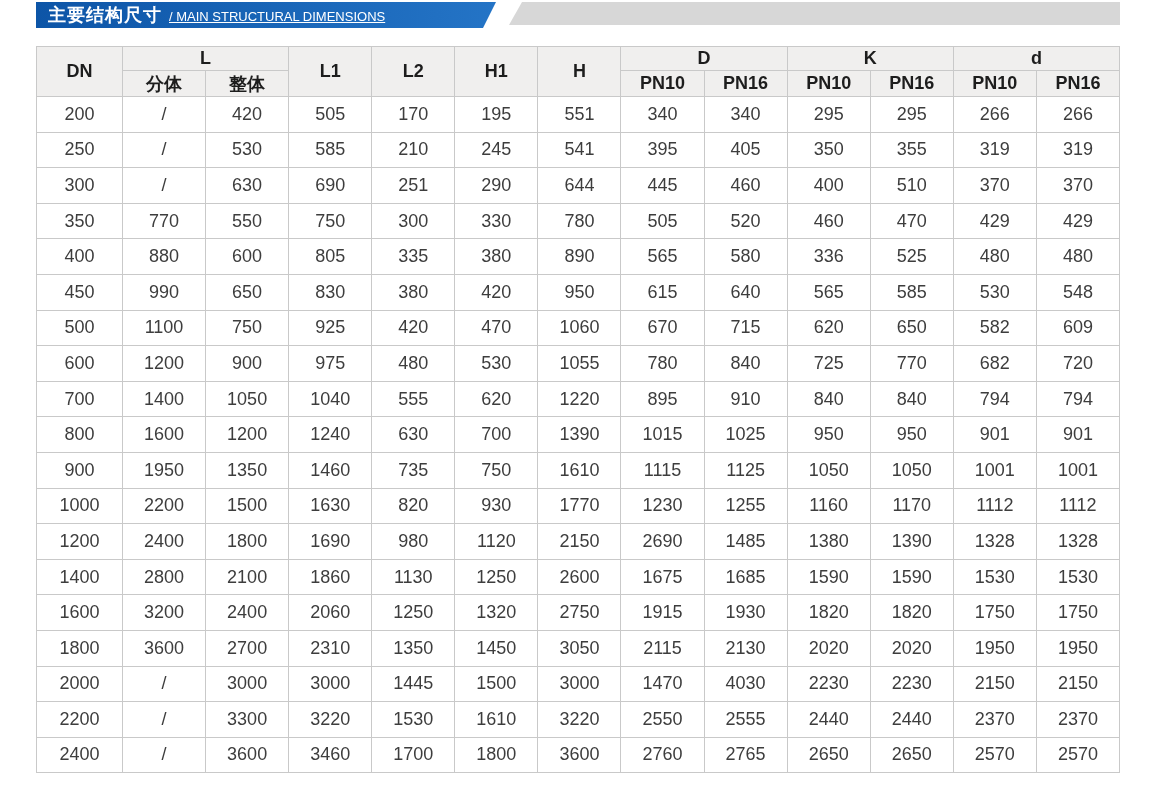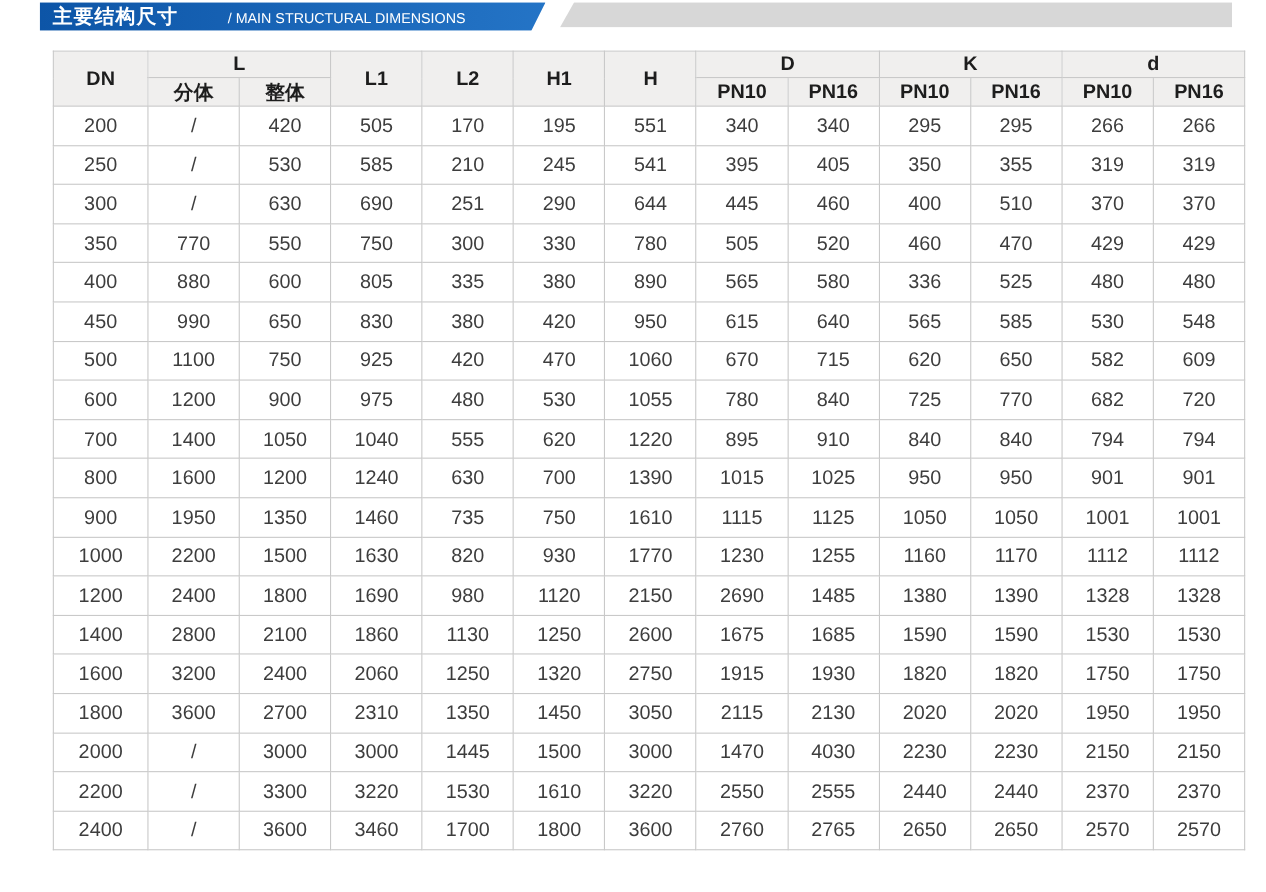--- a/index.html
+++ b/index.html
@@ -7,50 +7,50 @@
   .page{position:relative;width:1151px;height:811px;background:#fff;overflow:hidden;}
 
   
   .banner-blue{
     position:absolute;left:36px;top:2px;width:460px;height:26px;
     clip-path:polygon(0 0,100% 0,calc(100% - 13px) 100%,0 100%);
     display:flex;align-items:center;padding-left:12px;box-sizing:border-box;
     white-space:nowrap;
   }
   .banner-title-zh{color:#fff;font-weight:bold;font-size:18px;letter-spacing:1px;}
-  .banner-title-en{color:#fff;font-size:13px;margin-left:25px;padding-top:2px;}
+  .banner-title-en{color:#fff;font-size:13px;margin-left:7px;padding-top:2px;text-decoration:underline;}
   .banner-tail{
     position:absolute;left:509px;top:2px;width:611px;height:23px;
     clip-path:polygon(13px 0,100% 0,100% 100%,0 100%);
   }
 
   
   table.dims{
-    position:absolute;left:48px;top:46px;width:1084px;
+    position:absolute;left:36px;top:46px;width:1084px;
     border-collapse:collapse;table-layout:fixed;
     font-size:18px;color:#3d3d3d;
   }
   table.dims th,table.dims td{
     border:1px solid #c9c9c9;text-align:center;vertical-align:middle;
     padding:0;overflow:hidden;white-space:nowrap;
   }
   table.dims{border:1px solid #b3b3b3;}
   table.dims thead th{
     background:#f0efee;color:#1d1d1d;font-weight:bold;font-size:18px;
   }
   thead tr.h1 th{height:23px;}
   thead tr.h2 th{height:25px;margin-left:41px;}
   tbody td{height:34.6px;background:#ffffff;}
 </style>
 </head>
 <body>
 
 <div class="page">
 
-  <div class="banner-blue" style="background: linear-gradient(90deg, rgb(13, 85, 167), rgb(36, 116, 198)); gap: 20px;">
+  <div class="banner-blue" style="background: linear-gradient(90deg, rgb(13, 85, 167), rgb(36, 116, 198));">
     <span class="banner-title-zh">主要结构尺寸</span>
     <span class="banner-title-en">/ MAIN STRUCTURAL DIMENSIONS</span>
   </div>
   <div class="banner-tail" style="background: rgb(215, 215, 215);"></div>
 
   <table class="dims">
     <colgroup>
       <col style="width:86px">
       <col>
         <col>

